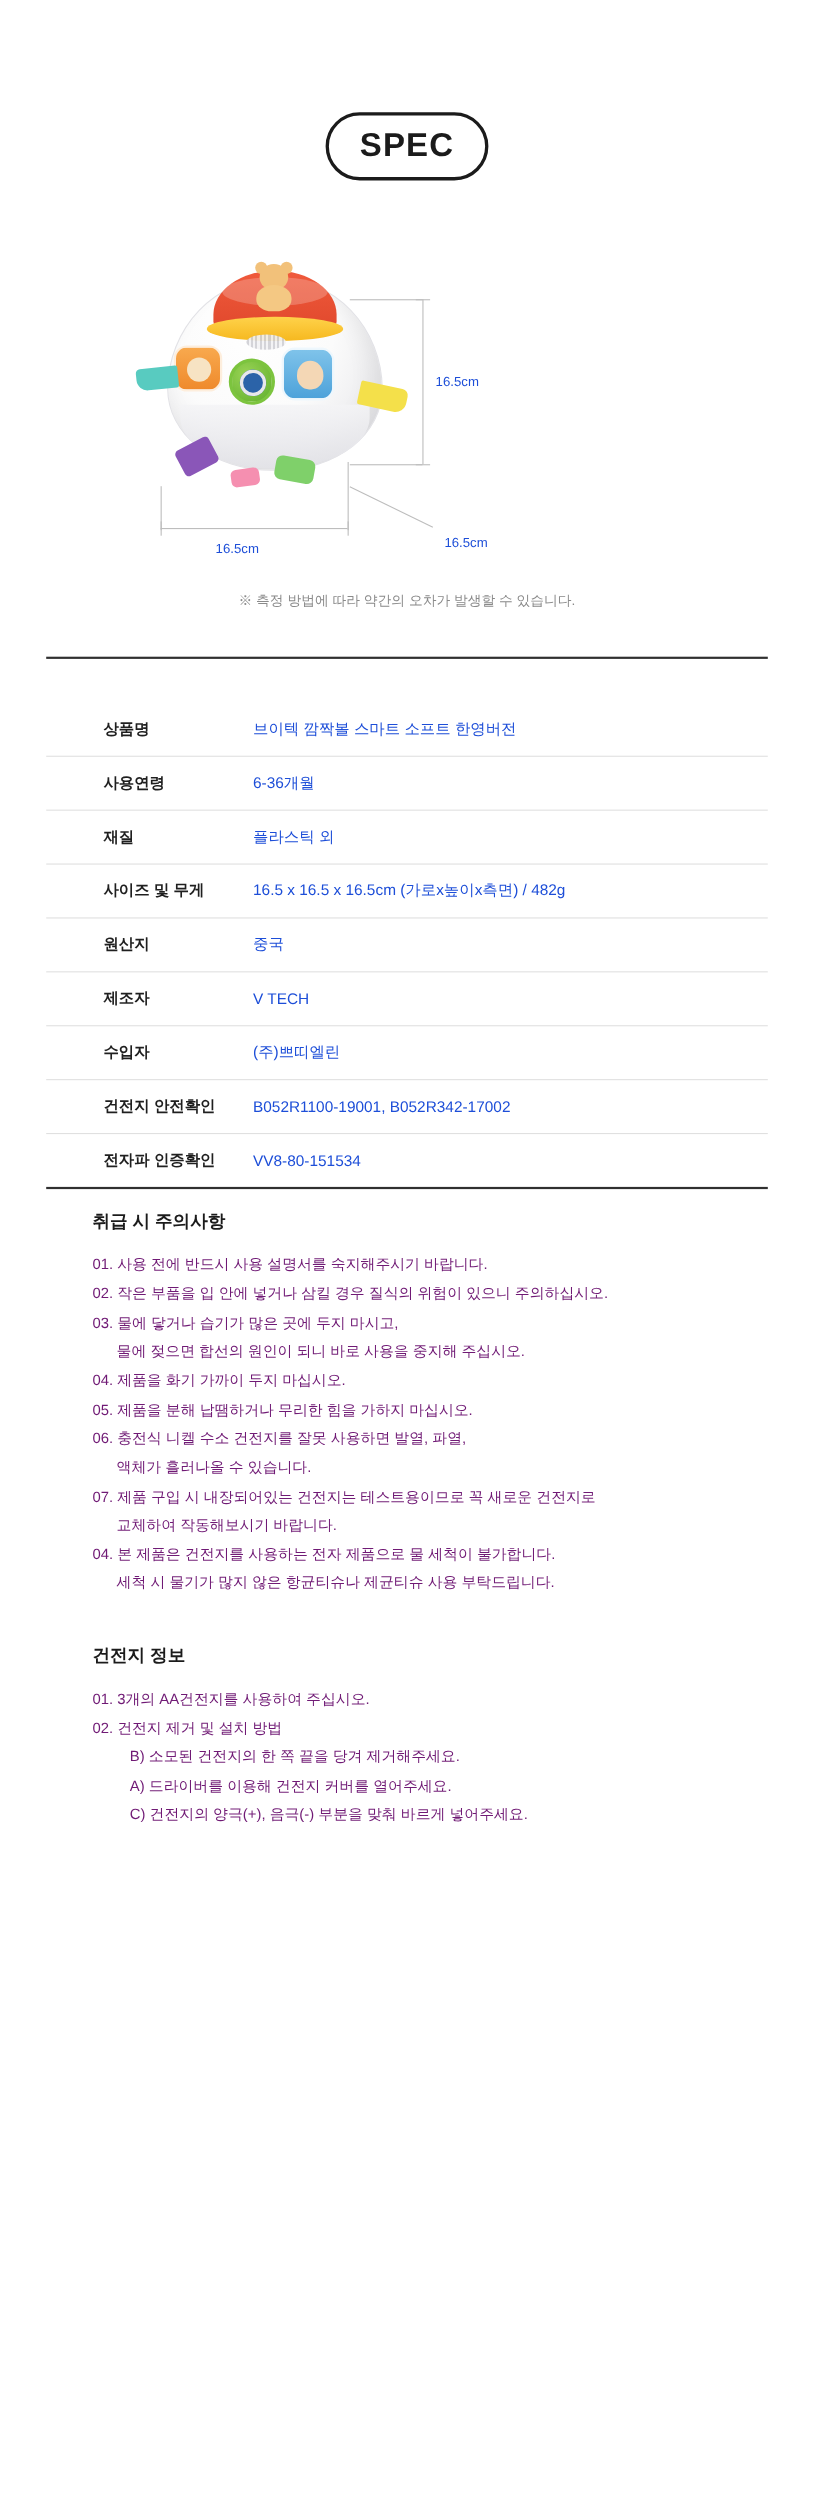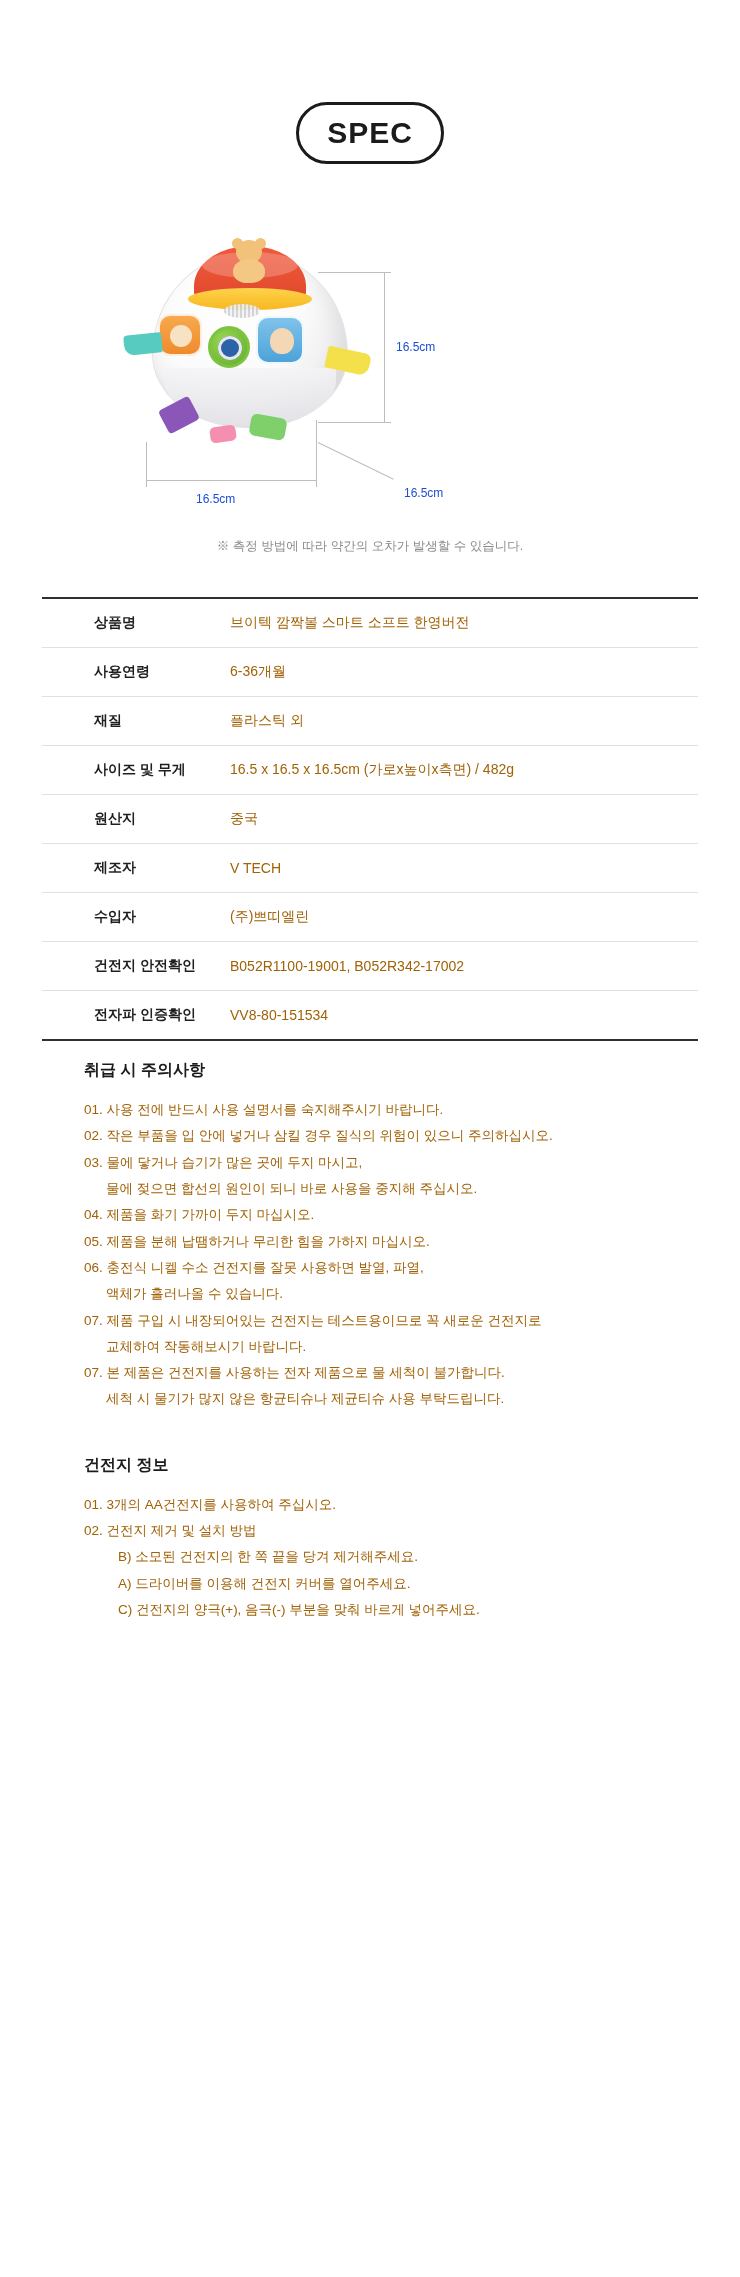--- a/index.html
+++ b/index.html
@@ -257,36 +257,37 @@
   
   .table-wrap {
     width: 656px;
     margin: 42px auto 0;
     border-top: 2px solid #303030;
     border-bottom: 2px solid #303030;
   }
   table.spec-table {
     width: 100%;
     border-collapse: collapse;
+    margin-top: 40px;
   }
   table.spec-table tr { border-bottom: 1px solid #e0e0e0; }
   table.spec-table tr:last-child { border-bottom: none; }
   table.spec-table th {
     width: 188px;
     text-align: left;
     padding: 15px 0 15px 52px;
     font-size: 14px;
     font-weight: bold;
     color: #1f1f1f;
     vertical-align: middle;
   }
   table.spec-table td {
     padding: 15px 10px 15px 0;
     font-size: 14px;
-    color: #a16207;
+    color: #1d4ed8;
     vertical-align: middle;
   }
 
   
   .section {
     width: 656px;
     margin: 0 auto;
     padding-left: 42px;
   }
   .section.first { margin-top: 19px; }
@@ -297,21 +298,21 @@
     margin-bottom: 16px;
   }
   .section ol {
     list-style: none;
     margin: 0;
     padding: 0;
   }
   .section li {
     font-size: 13.5px;
     line-height: 1.95;
-    color: #a16207;
+    color: #701a75;
   }
   .sub {
     font-size: 13.5px;
     line-height: 1.95;
     color: #2e2e2e;
     padding-left: 22px;
   }
   .sub.deep { padding-left: 34px; }
   .section.second { margin-top: 42px; padding-bottom: 90px; }
 </style>
@@ -419,21 +420,21 @@
       <li>01. 사용 전에 반드시 사용 설명서를 숙지해주시기 바랍니다.</li>
       <li>02. 작은 부품을 입 안에 넣거나 삼킬 경우 질식의 위험이 있으니 주의하십시오.</li>
       <li>03. 물에 닿거나 습기가 많은 곳에 두지 마시고,</li>
       <li class="sub">물에 젖으면 합선의 원인이 되니 바로 사용을 중지해 주십시오.</li>
       <li>04. 제품을 화기 가까이 두지 마십시오.</li>
       <li>05. 제품을 분해 납땜하거나 무리한 힘을 가하지 마십시오.</li>
       <li>06. 충전식 니켈 수소 건전지를 잘못 사용하면 발열, 파열,</li>
       <li class="sub">액체가 흘러나올 수 있습니다.</li>
       <li>07. 제품 구입 시 내장되어있는 건전지는 테스트용이므로 꼭 새로운 건전지로</li>
       <li class="sub">교체하여 작동해보시기 바랍니다.</li>
-      <li>07. 본 제품은 건전지를 사용하는 전자 제품으로 물 세척이 불가합니다.</li>
+      <li>04. 본 제품은 건전지를 사용하는 전자 제품으로 물 세척이 불가합니다.</li>
       <li class="sub">세척 시 물기가 많지 않은 항균티슈나 제균티슈 사용 부탁드립니다.</li>
     </ol>
   </div>
 
   <div class="section second">
     <div class="section-title">건전지 정보</div>
     <ol>
       <li>01. 3개의 AA건전지를 사용하여 주십시오.</li>
       <li>02. 건전지 제거 및 설치 방법</li>
       <li class="sub deep">B) 소모된 건전지의 한 쪽 끝을 당겨 제거해주세요.</li>

